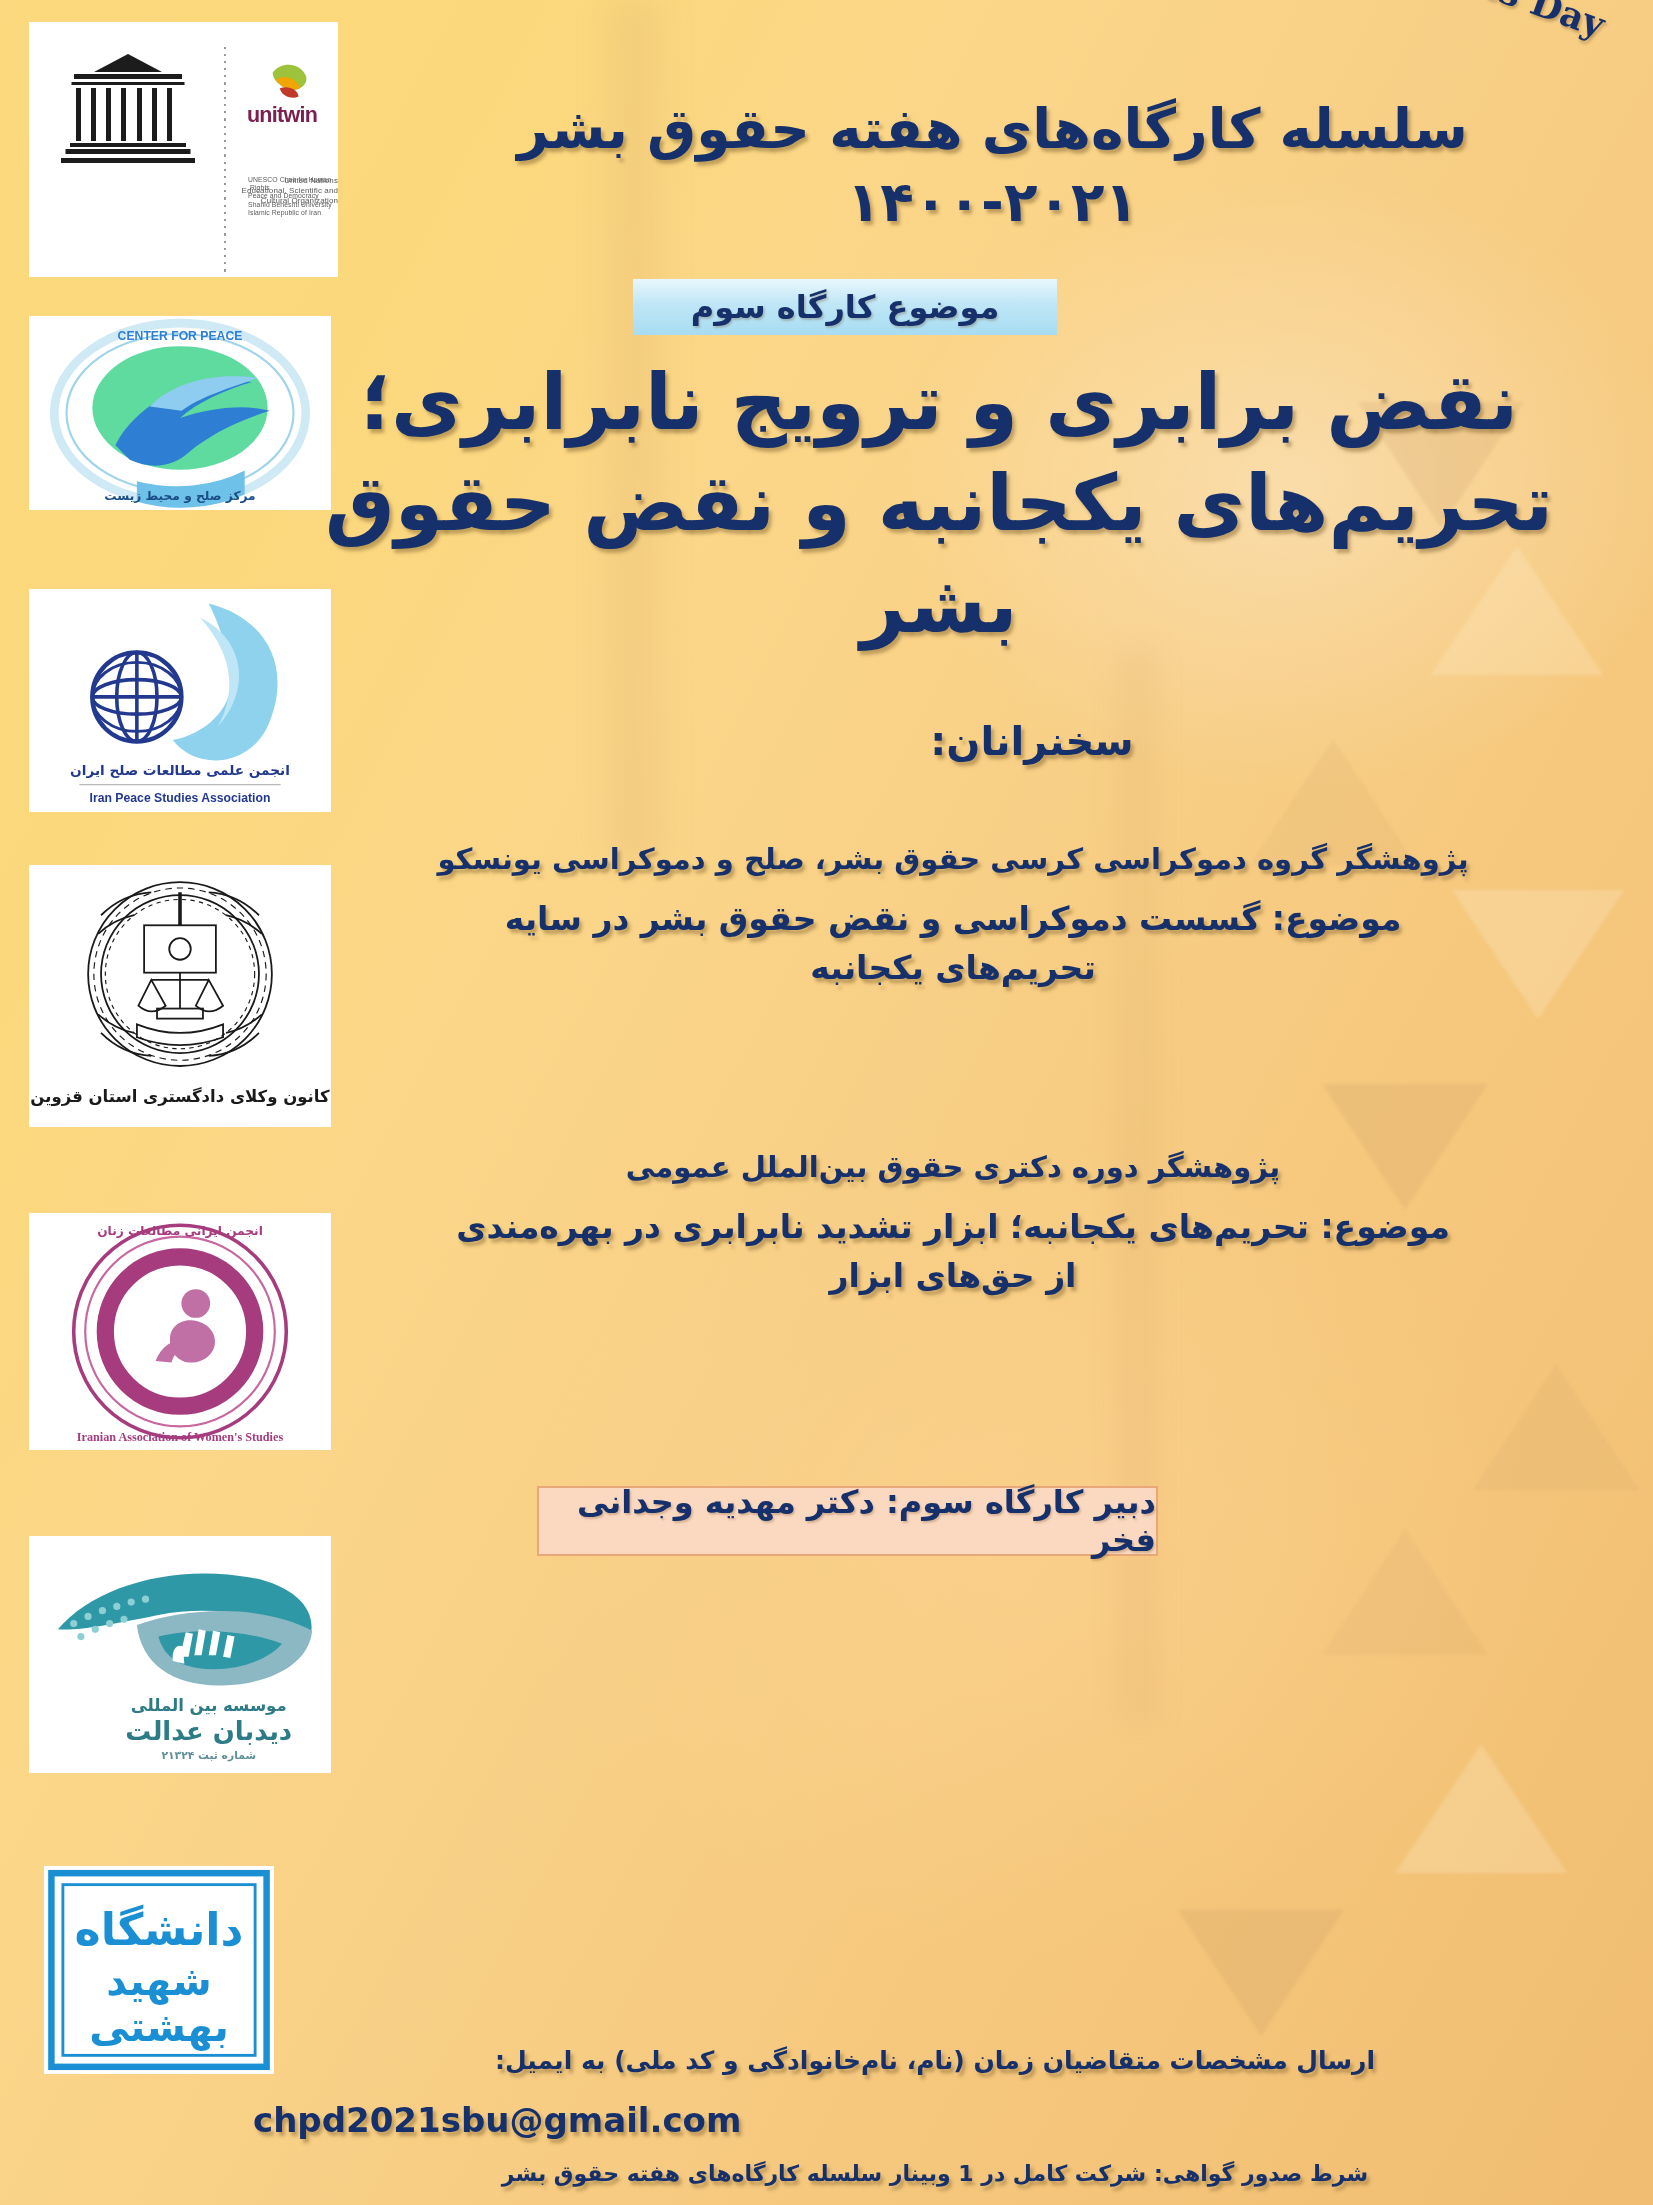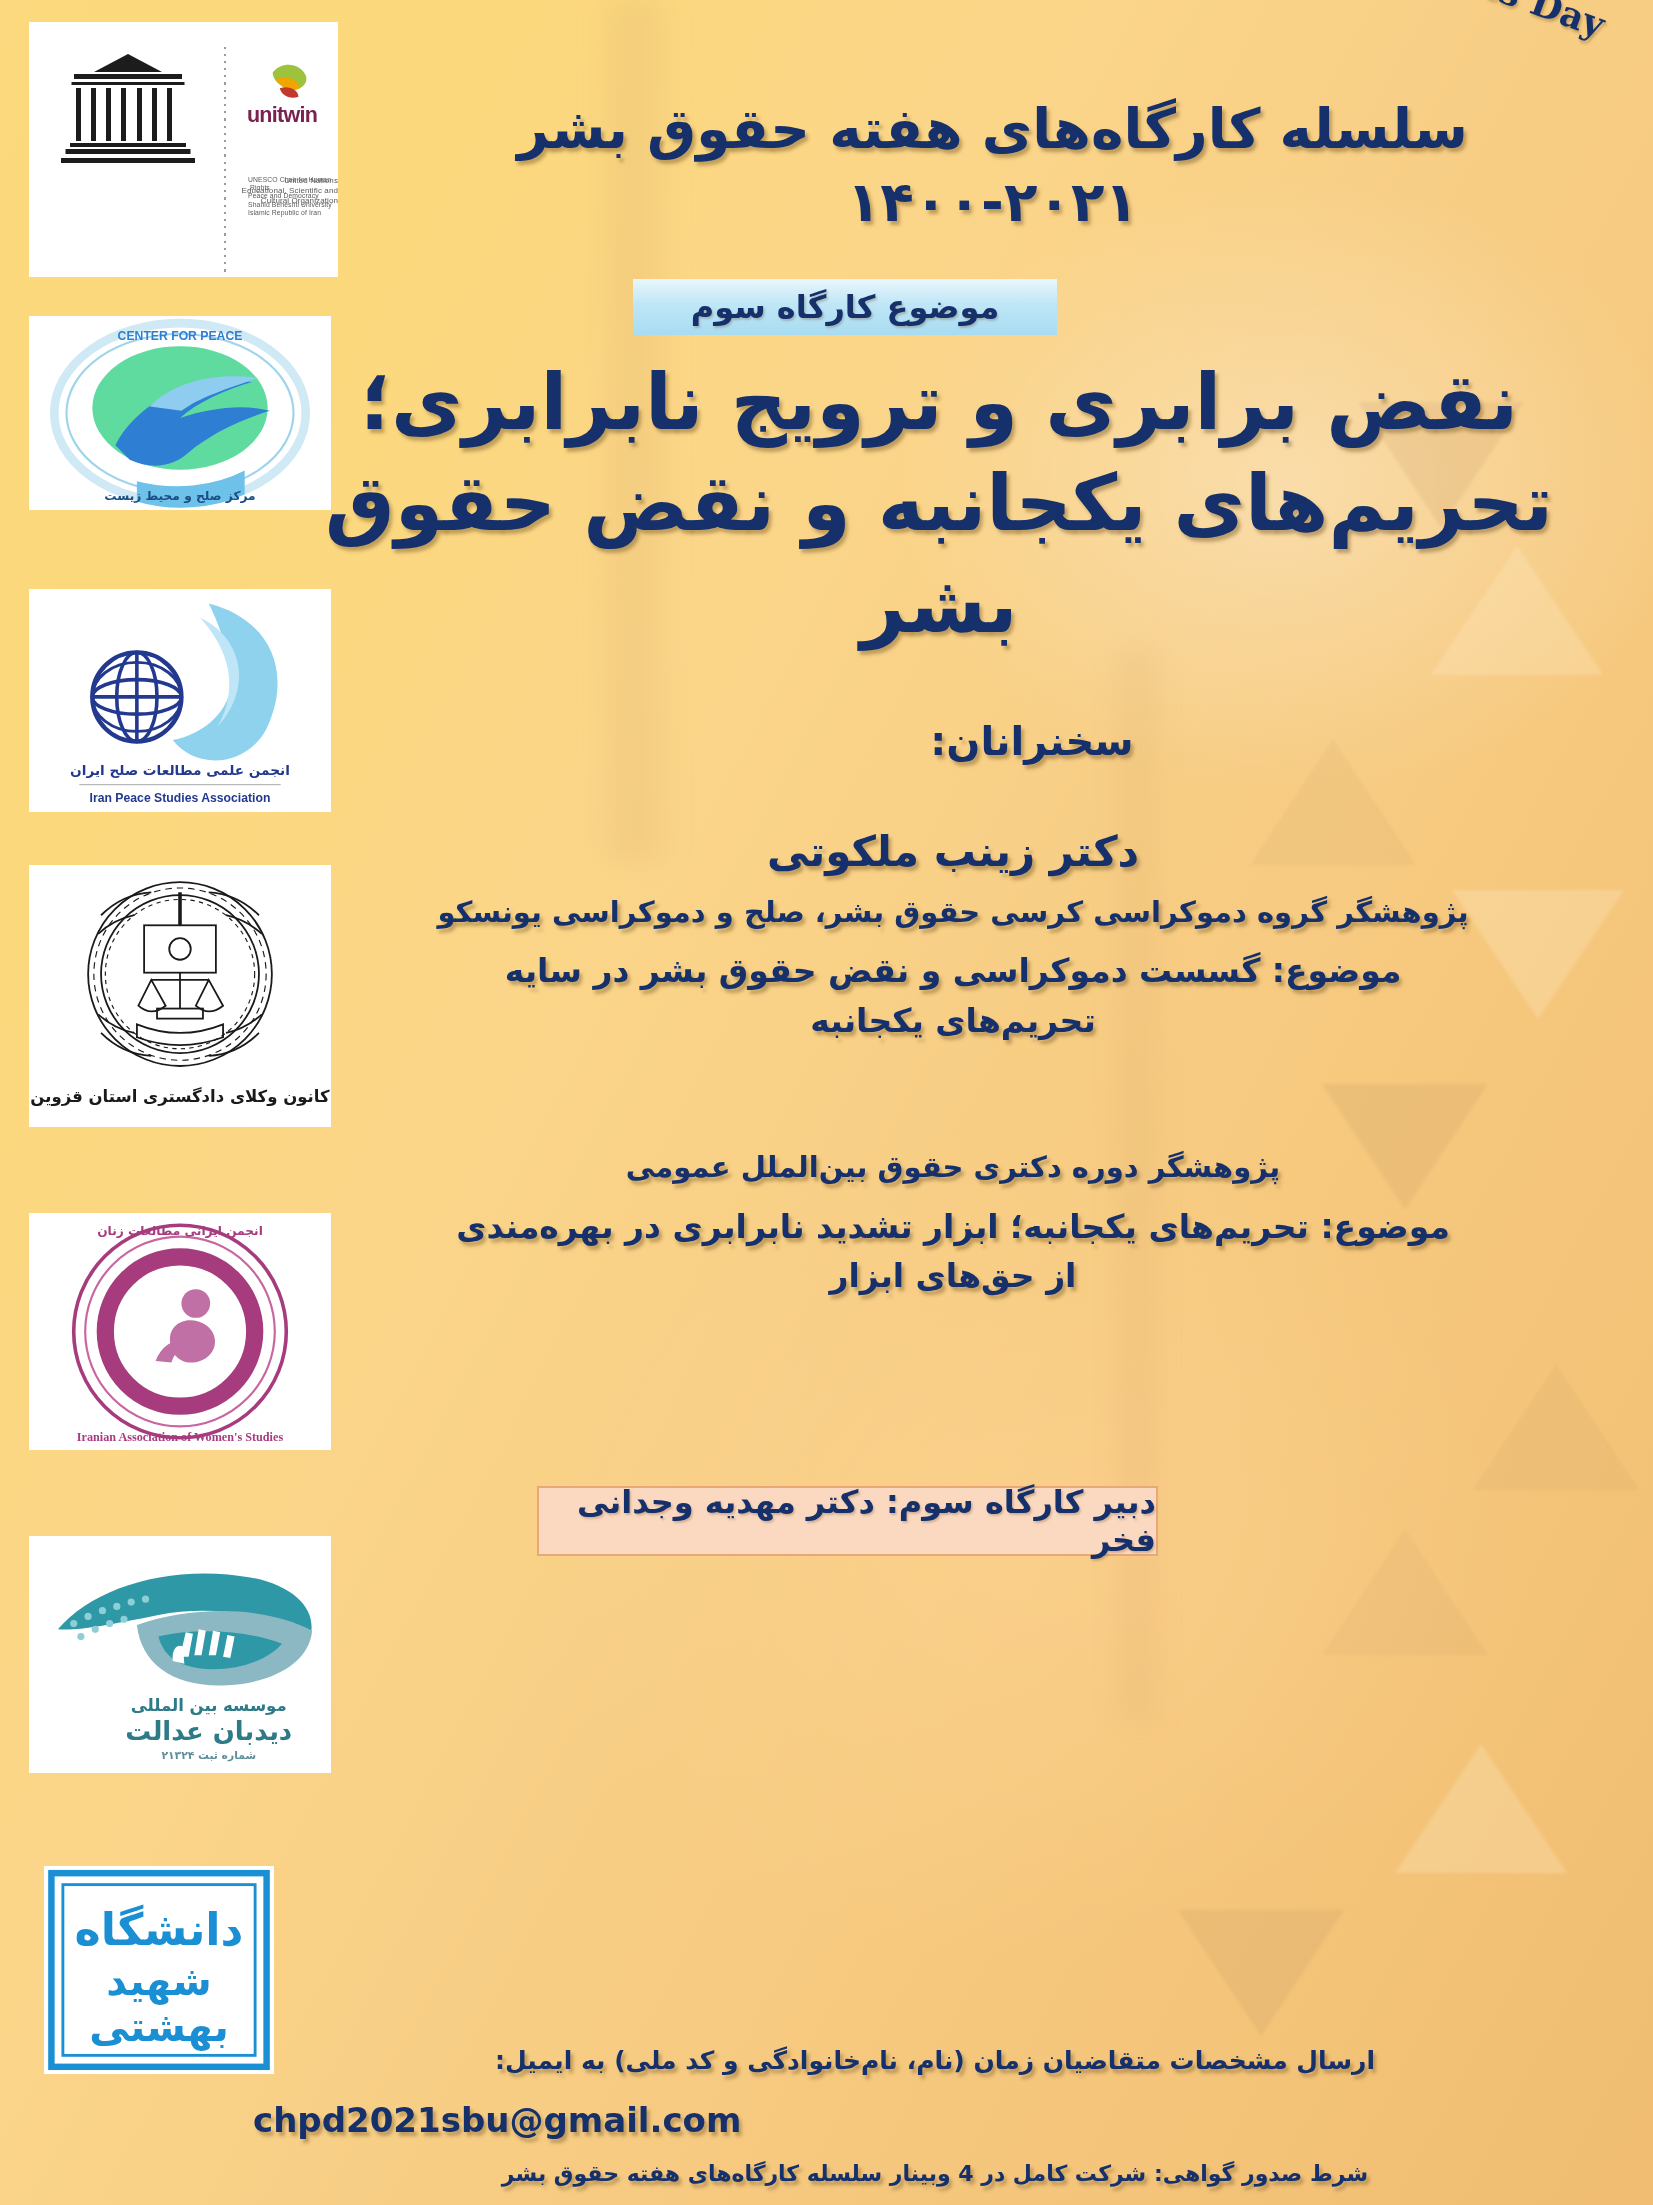--- a/index.html
+++ b/index.html
@@ -485,36 +485,35 @@
     </div>
 
     <div class="workshop-title navy shadowed">
       <div>نقض برابری و ترویج نابرابری؛</div>
       <div>تحریم‌های یکجانبه و نقض حقوق بشر</div>
     </div>
 
     <div class="speakers-label navy shadowed">سخنرانان:</div>
 
     <div class="speaker-block navy shadowed" style="top:826px;">
-      <div class="sp-name">دکتر زینب ملکوتی</div>
       <div class="sp-affil">پژوهشگر گروه دموکراسی کرسی حقوق بشر، صلح و دموکراسی یونسکو</div>
       <div class="sp-topic">موضوع: گسست دموکراسی و نقض حقوق بشر در سایه</div>
       <div class="sp-topic" style="margin-top:4.3px;">تحریم‌های یکجانبه</div>
     </div>
 
     <div class="speaker-block navy shadowed" style="top:1134px;">
       <div class="sp-affil">پژوهشگر دوره دکتری حقوق بین‌الملل عمومی</div>
       <div class="sp-topic">موضوع: تحریم‌های یکجانبه؛ ابزار تشدید نابرابری در بهره‌مندی</div>
       <div class="sp-topic" style="margin-top:4.3px;">از حق‌های ابزار</div>
     </div>
 
     <div class="secretary-box">
       <span>دبیر کارگاه سوم: دکتر مهدیه وجدانی فخر</span>
     </div>
 
 
     <div class="footer-line1 navy shadowed">ارسال مشخصات متقاضیان زمان (نام، نام‌خانوادگی و کد ملی) به ایمیل:</div>
     <div class="footer-email navy shadowed">chpd2021sbu@gmail.com</div>
-    <div class="footer-line2 navy shadowed">شرط صدور گواهی: شرکت کامل در 4 وبینار سلسله کارگاه‌های هفته حقوق بشر</div>
+    <div class="footer-line2 navy shadowed">شرط صدور گواهی: شرکت کامل در 1 وبینار سلسله کارگاه‌های هفته حقوق بشر</div>
 
   </div>
 </div>
 
 
 </body></html>

